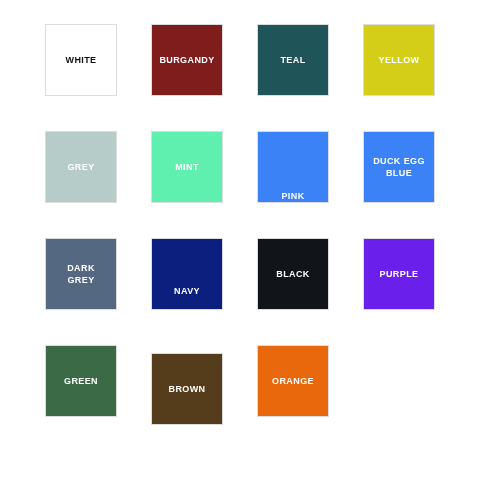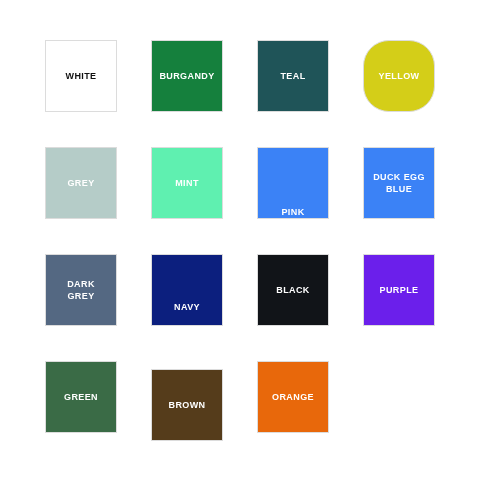--- a/index.html
+++ b/index.html
@@ -17,21 +17,21 @@
   #swatch-chart {
     position: relative;
     width: 480px;
     height: 480px;
     background: #ffffff;
     box-sizing: border-box;
   }
   .swatch-grid {
     position: absolute;
     left: 45px;
-    top: 40px;
+    top: 24px;
     width: 390px;
     display: grid;
     grid-template-columns: repeat(4, 72px);
     grid-template-rows: repeat(4, 72px);
     column-gap: 34px;
     row-gap: 35px;
   }
   .swatch {
     position: relative;
     width: 72px;
@@ -56,27 +56,27 @@
   }
 </style>
 </head>
 <body>
 
 <div id="swatch-chart">
   <div class="swatch-grid">
       <div class="swatch" style="background: rgb(255, 255, 255); border-color: rgb(220, 220, 220);">
         <span class="swatch-label" style="color: rgb(17, 17, 17);">WHITE</span>
       </div>
-      <div class="swatch" style="background: #15803d; border-color: rgb(220, 220, 220);">
+      <div class="swatch" style="background: #7f1d1d; border-color: rgb(220, 220, 220);">
         <span class="swatch-label" style="color: rgb(255, 255, 255);">BURGANDY</span>
       </div>
       <div class="swatch" style="background: rgb(31, 84, 88); border-color: rgb(220, 220, 220);">
         <span class="swatch-label" style="color: rgb(255, 255, 255);">TEAL</span>
       </div>
-      <div class="swatch" style="background: rgb(212, 206, 24); border-color: rgb(220, 220, 220); border-radius: 26px;">
+      <div class="swatch" style="background: rgb(212, 206, 24); border-color: rgb(220, 220, 220);">
         <span class="swatch-label" style="color: rgb(255, 255, 255);">YELLOW</span>
       </div>
       <div class="swatch" style="background: rgb(181, 204, 200); border-color: rgb(220, 220, 220);">
         <span class="swatch-label" style="color: rgb(255, 255, 255);">GREY</span>
       </div>
       <div class="swatch" style="background: rgb(95, 240, 176); border-color: rgb(220, 220, 220);">
         <span class="swatch-label" style="color: rgb(255, 255, 255);">MINT</span>
       </div>
       <div class="swatch" style="background: #3b82f6; border-color: rgb(220, 220, 220); align-items: flex-end;">
         <span class="swatch-label" style="color: rgb(255, 255, 255);">PINK</span>

